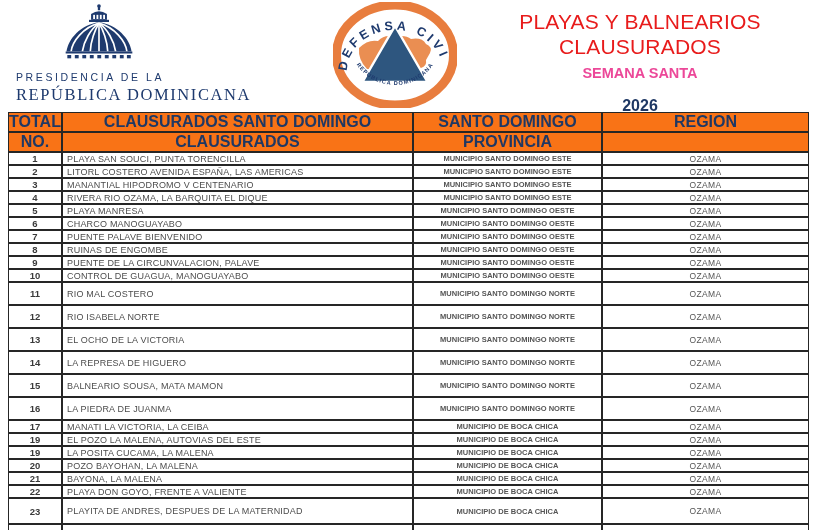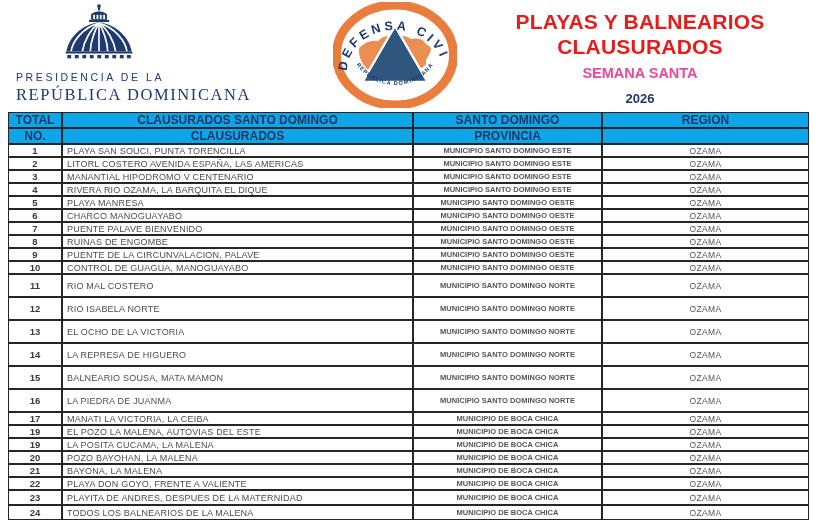--- a/index.html
+++ b/index.html
@@ -10,41 +10,41 @@
   
   .presidency{position:absolute;left:16px;top:4px;width:300px;}
   .dome-wrap{width:86px;margin-left:40px;}
   .pres-line1{font-size:10.5px;letter-spacing:2.6px;color:#1e3a6e;margin-top:3px;white-space:nowrap;}
   .pres-line2{font-family:"Liberation Serif", serif;font-size:16.5px;letter-spacing:1.6px;color:#1e3a6e;margin-top:2px;white-space:nowrap;}
   .red-bar{width:64px;height:4px;background:#d9383c;margin-top:7px;margin-left:2px;}
   
   .dc-logo{position:absolute;left:333px;top:2px;width:124px;height:106px;}
   
   .title-block{position:absolute;left:468px;top:10px;width:344px;text-align:center;}
-  .title-red{font-size:21px;font-weight:bold;color:#e81b1b;line-height:1.18;letter-spacing:.2px;}
+  .title-red{font-size:21px;font-weight:normal;color:#e81b1b;line-height:1.18;letter-spacing:.2px;}
   .subtitle{font-size:14.5px;font-weight:bold;color:#ec4899;margin-top:5px;}
-  .year{font-size:13px;font-weight:bold;color:#1f3864;margin-top:10px;}
+  .year{font-size:16px;font-weight:bold;color:#1f3864;margin-top:16px;}
   
   table.tbl{
     position:absolute;left:8px;top:112px;
     border-collapse:separate;border-spacing:0;table-layout:fixed;width:801px;
   }
   .tbl th,.tbl td{box-sizing:border-box;border:1px solid #262626;overflow:hidden;white-space:nowrap;padding:0;}
   .tbl thead th{
-    background:#0ea5e9;color:#1f3864;font-size:12px;font-weight:bold;
+    background:#f97316;color:#1f3864;font-size:16px;font-weight:bold;
     height:16px;text-align:center;vertical-align:middle;
   }
   .tbl tbody td{vertical-align:middle;background:#ffffff;}
   td.no{font-size:9.5px;font-weight:bold;color:#3a3a3a;text-align:center;}
   td.name{font-size:9px;color:#4c4c4c;text-align:left;padding-left:4px;letter-spacing:.2px;}
   td.prov{font-size:7.5px;font-weight:bold;color:#555555;text-align:center;}
   td.reg{font-size:8.5px;color:#555555;text-align:center;letter-spacing:.4px;}
   tr.row-s td{height:13px;}
   tr.row-l td{height:23px;}
-  tr.row-m td{height:15px;}
+  tr.row-m td{height:26px;}
 </style>
 </head>
 <body>
 
 <div class="presidency">
   <div class="dome-wrap">
     <svg width="86" height="60" viewBox="0 0 100 72">
       <g fill="#1e3a6e">
         <rect x="48.6" y="2.5" width="2.8" height="5"></rect>
         <circle cx="50" cy="2.4" r="2.2"></circle>

